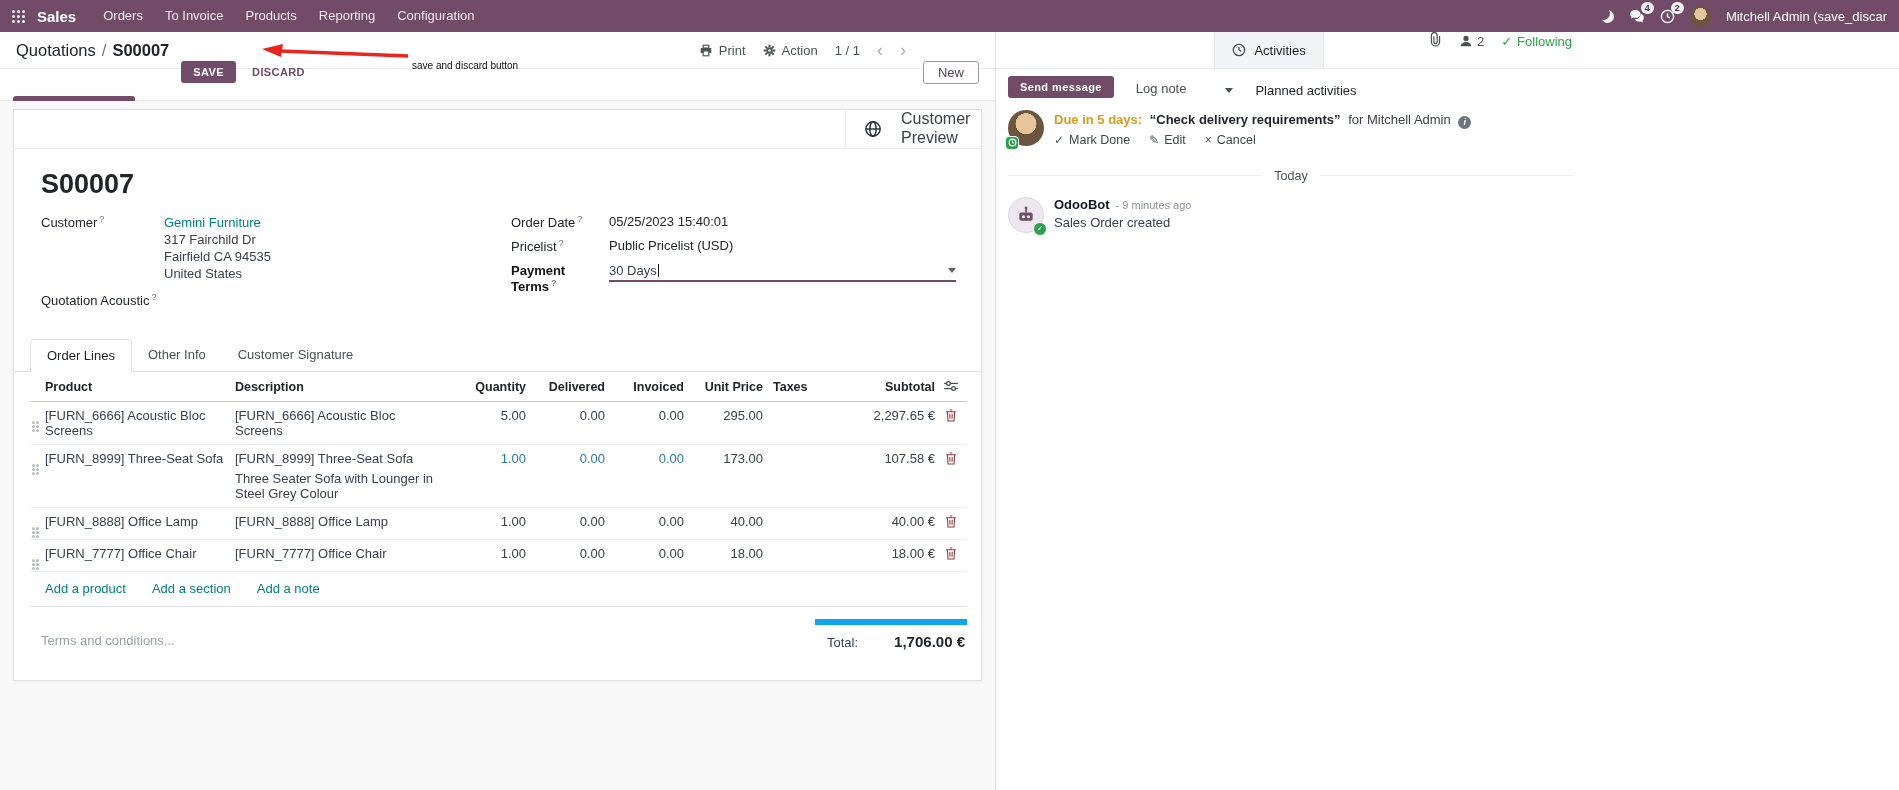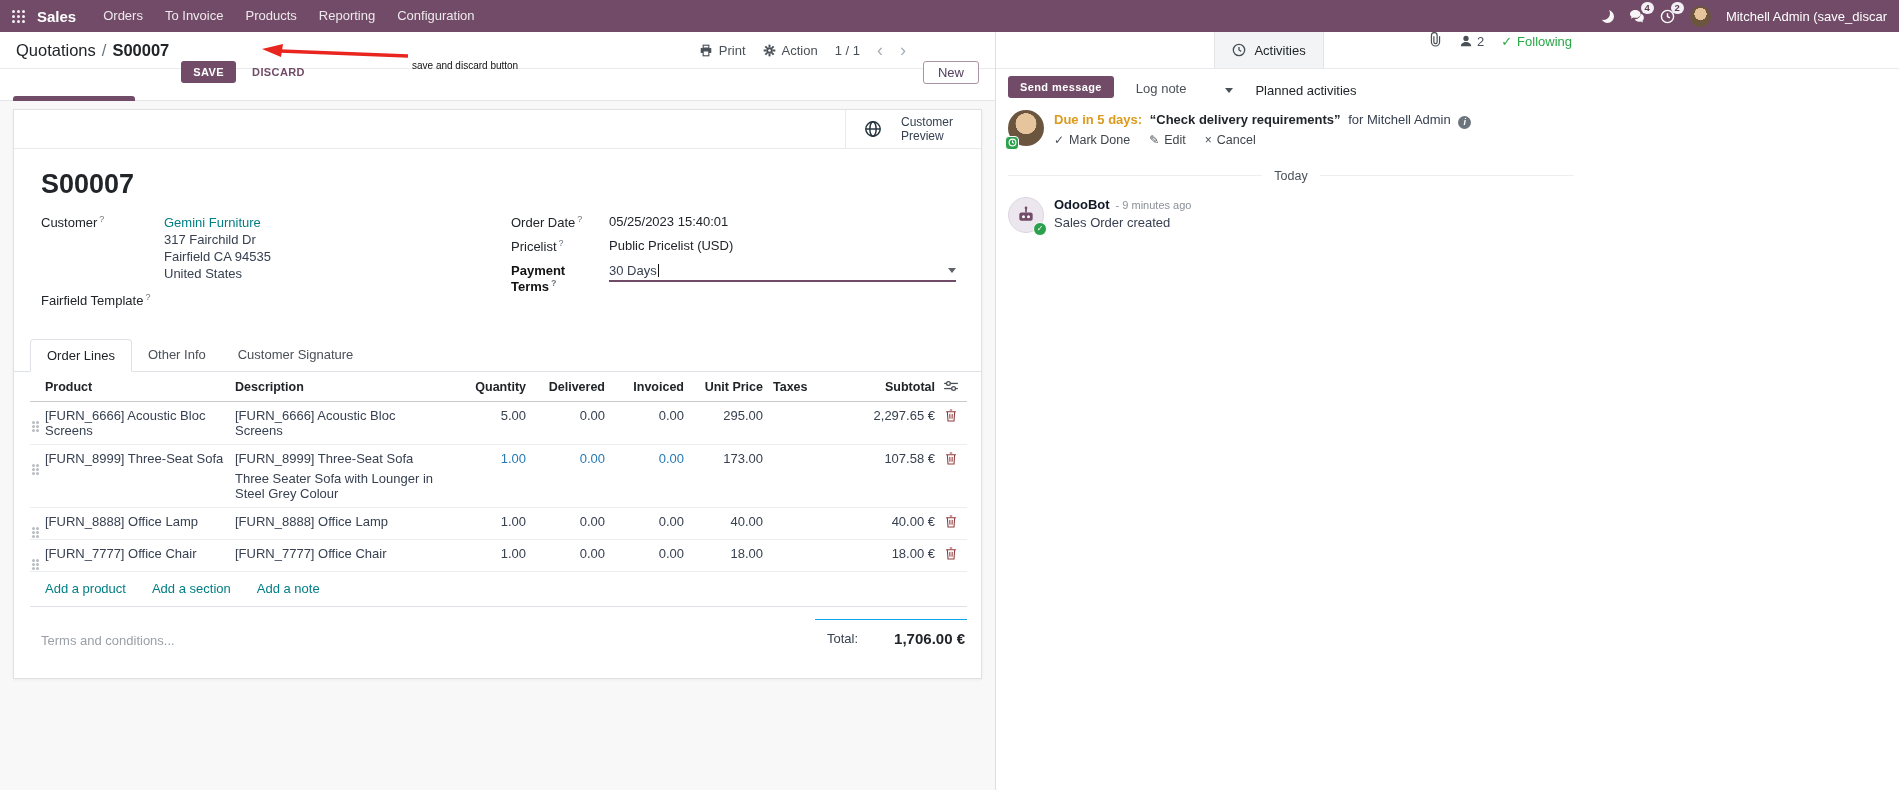--- a/index.html
+++ b/index.html
@@ -76,21 +76,21 @@
     clip-path: polygon(0 0, calc(100% - 11px) 0, 100% 50%, calc(100% - 11px) 100%, 0 100%, 11px 50%);
   }
   .step.first { clip-path: polygon(0 0, calc(100% - 11px) 0, 100% 50%, calc(100% - 11px) 100%, 0 100%); margin-left: 0; padding-left: 18px; }
   .step.last { clip-path: polygon(0 0, 100% 0, 100% 100%, 0 100%, 11px 50%); padding-right: 16px; }
   .step.active { background: #5d4763; color: #fff; }
 
   
   .sheet-wrap { flex: 1; background: #f8f8f9; padding: 8px 13px 0; }
   .sheet { background: #fff; border: 1px solid #dfe1e4; box-shadow: 0 1px 3px rgba(0,0,0,.05); min-height: 517px; }
   .sheet-top { height: 39px; border-bottom: 1px solid #e8eaec; display: flex; justify-content: flex-end; }
-  .preview-btn { display: flex; align-items: center; gap: 19px; padding: 0 18px; border-left: 1px solid #e8eaec; color: #374151; font-size: 12px; cursor: pointer; }
+  .preview-btn { display: flex; align-items: center; gap: 19px; padding: 0 18px; border-left: 1px solid #e8eaec; color: #374151; font-size: 16px; cursor: pointer; }
   .preview-label { width: 62px; line-height: 1.18; }
   .title { font-size: 27px; font-weight: 600; color: #212529; margin: 20px 0 14px; padding-left: 27px; }
   .fields { display: flex; padding: 0 14px 0 27px; }
   .col-left { width: 470px; }
   .col-right { flex: 1; }
   .frow { display: flex; margin-bottom: 8px; align-items: flex-start; }
   .flabel { width: 123px; color: #212529; flex-shrink: 0; }
   .flabel2 { width: 98px; color: #212529; flex-shrink: 0; }
   .flabel2.bold { font-weight: 700; color: #111; }
   sup.help { color: #6c757d; font-size: 9px; margin-left: 2px; }
@@ -124,21 +124,21 @@
   .c-num { width: 79px; flex-shrink: 0; text-align: right; }
   .c-tax { width: 72px; flex-shrink: 0; padding-left: 10px; }
   .c-sub { width: 100px; flex-shrink: 0; text-align: right; }
   .c-trash { width: 32px; flex-shrink: 0; text-align: center; padding-top: 1px; }
   .edited { color: #2779b5; }
   .add-links { display: flex; gap: 26px; padding: 9px 0 10px 15px; border-bottom: 1px solid #dee2e6; }
   .add-links a { color: #017e84; }
 
   .sheet-bottom { display: flex; justify-content: space-between; padding: 12px 14px 30px 27px; }
   .terms { color: #9aa0a6; margin-top: 14px; cursor: text; }
-  .total-box { width: 152px; border-top: 1px solid #0ea5e9; padding: 8px 2px 0 12px; display: flex; justify-content: space-between; align-items: center; }
+  .total-box { width: 152px; border-top: 6px solid #0ea5e9; padding: 8px 2px 0 12px; display: flex; justify-content: space-between; align-items: flex-end; }
   .total-label { color: #374151; }
   .total-value { font-weight: 700; font-size: 15px; color: #212529; }
 
   
   .chatter-top { height: 37px; border-bottom: 1px solid #e8eaed; padding-left: 12px; }
   .chatter-top-inner { width: 566px; height: 100%; display: flex; align-items: flex-start; }
   .log-note { margin-left: 16px; color: #495057; padding: 5px 6px; }
   .activities-tab {
     margin-left: 22px; align-self: stretch; display: flex; align-items: center; gap: 8px;
     padding: 0 17px; background: #f2f4f5; border-left: 1px solid #e2e5e8; border-right: 1px solid #e2e5e8;
@@ -310,21 +310,21 @@
             <div class="frow">
               <div class="flabel"><span>Customer</span><sup class="help">?</sup></div>
               <div class="fvalue">
                 <a class="link">Gemini Furniture</a>
                 <div class="addr">317 Fairchild Dr</div>
                 <div class="addr">Fairfield CA 94535</div>
                 <div class="addr">United States</div>
               </div>
             </div>
             <div class="frow template-row">
-              <div class="flabel"><span>Fairfield Template</span><sup class="help">?</sup></div>
+              <div class="flabel"><span>Quotation Acoustic</span><sup class="help">?</sup></div>
               <div class="fval"></div>
             </div>
           </div>
           <div class="col-right">
             <div class="frow">
               <div class="flabel2"><span>Order Date</span><sup class="help">?</sup></div>
               <div class="fval">05/25/2023 15:40:01</div>
             </div>
             <div class="frow">
               <div class="flabel2"><span>Pricelist</span><sup class="help">?</sup></div>

